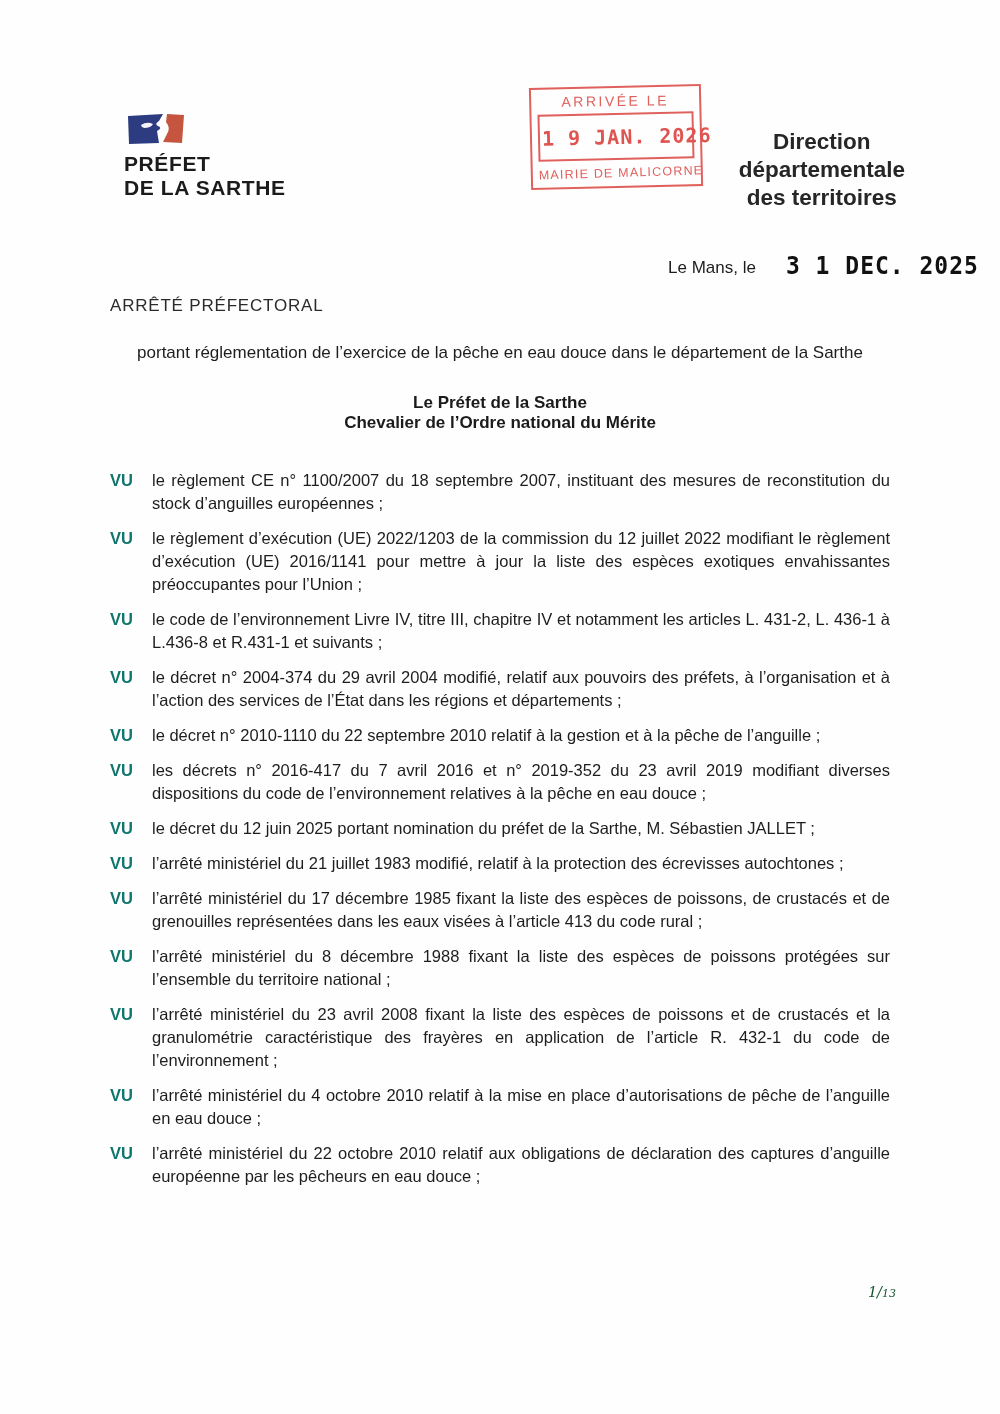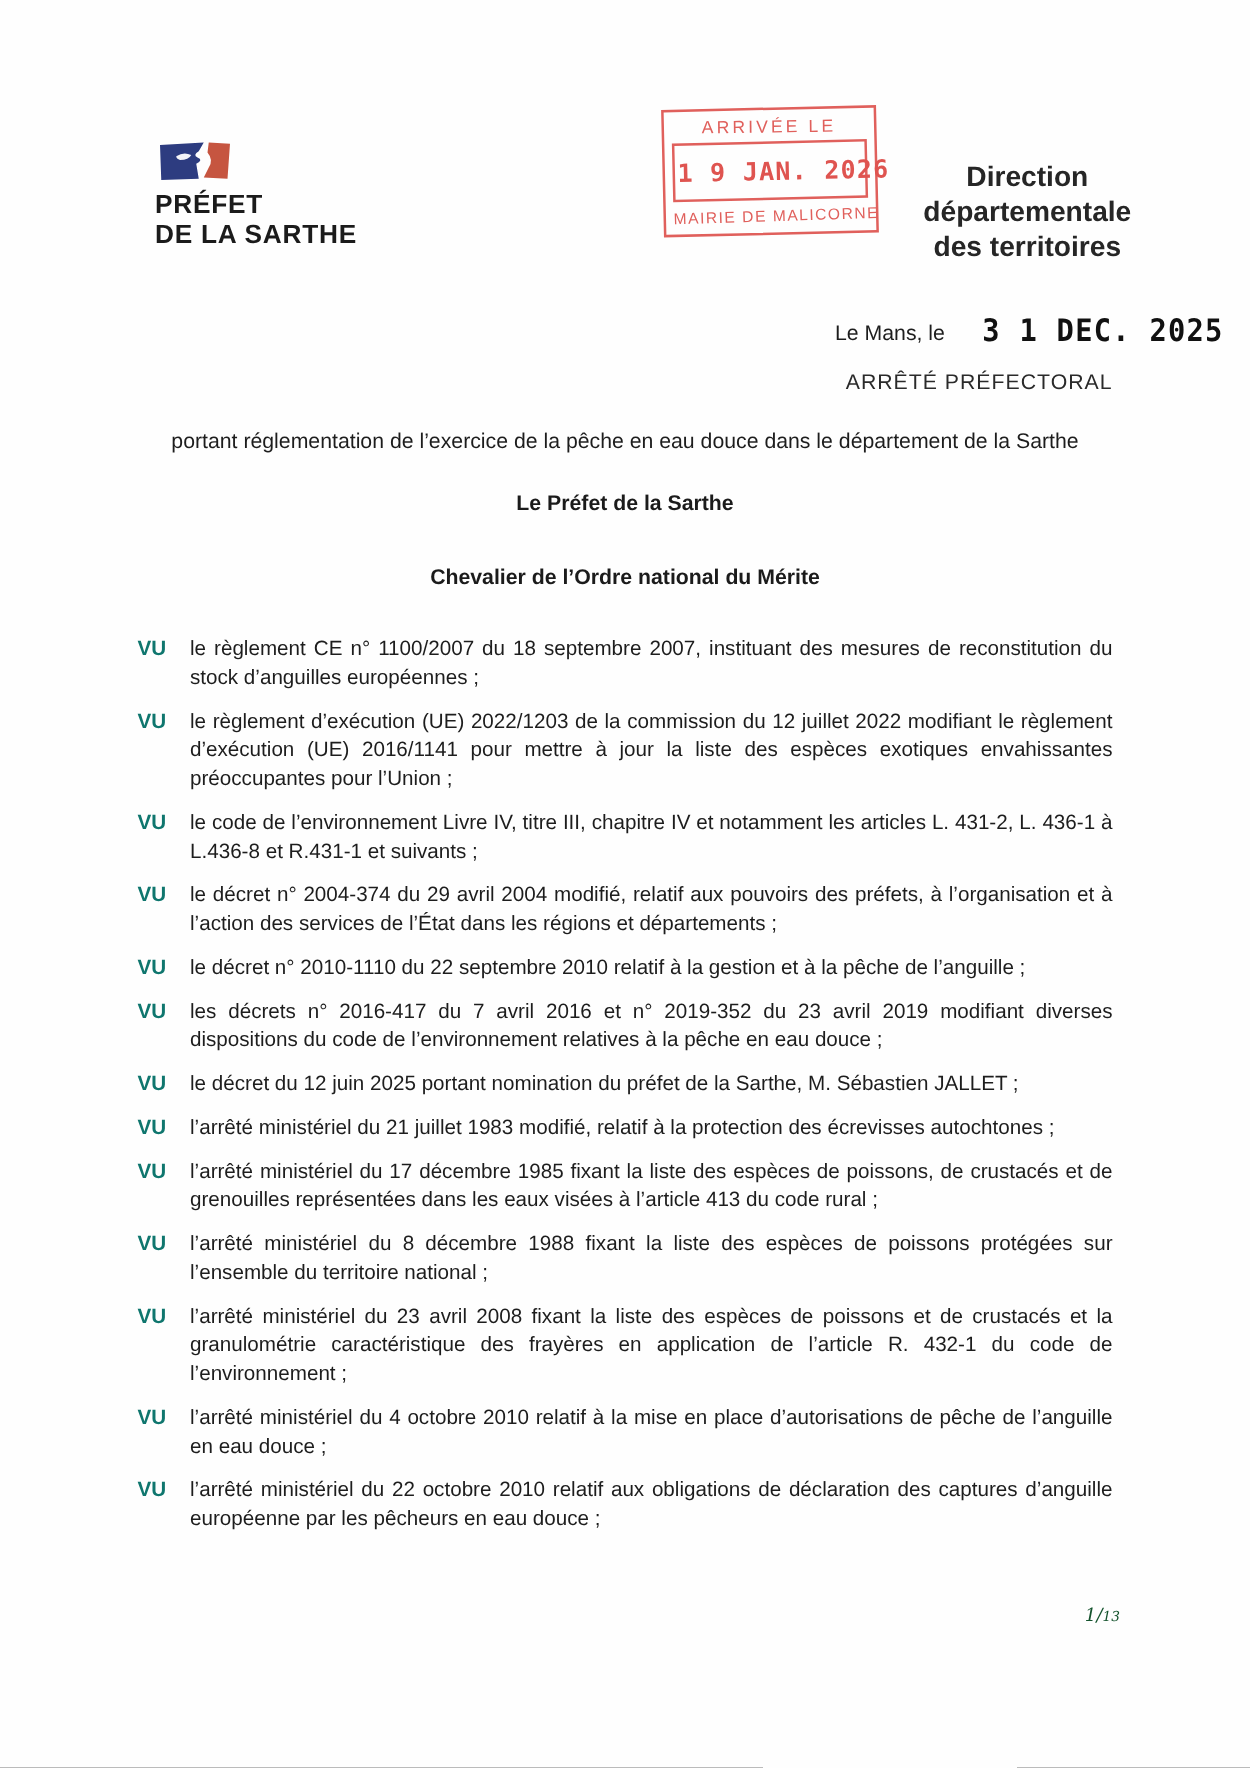--- a/index.html
+++ b/index.html
@@ -110,21 +110,21 @@
   }
 
   
   .content {
     position: absolute;
     left: 110px;
     right: 110px;
     top: 296px;
   }
   .doc-title {
-    text-align: right;
+    text-align: left;
     font-size: 17px;
     font-weight: 400;
     letter-spacing: 0.8px;
     color: #2a2a2a;
   }
   .doc-subject {
     text-align: center;
     font-size: 17px;
     margin-top: 27px;
     color: #1d1d1d;
@@ -133,21 +133,20 @@
     text-align: center;
     font-size: 17px;
     font-weight: bold;
     margin-top: 30px;
     color: #1b1b1b;
   }
   .doc-honor {
     text-align: center;
     font-size: 17px;
     font-weight: bold;
-    margin-top: 39px;
     color: #1b1b1b;
   }
 
   
   .vu-list { margin-top: 36px; }
   .vu-row {
     display: flex;
     margin-bottom: 12px;
     font-size: 16.5px;
     line-height: 23px;

